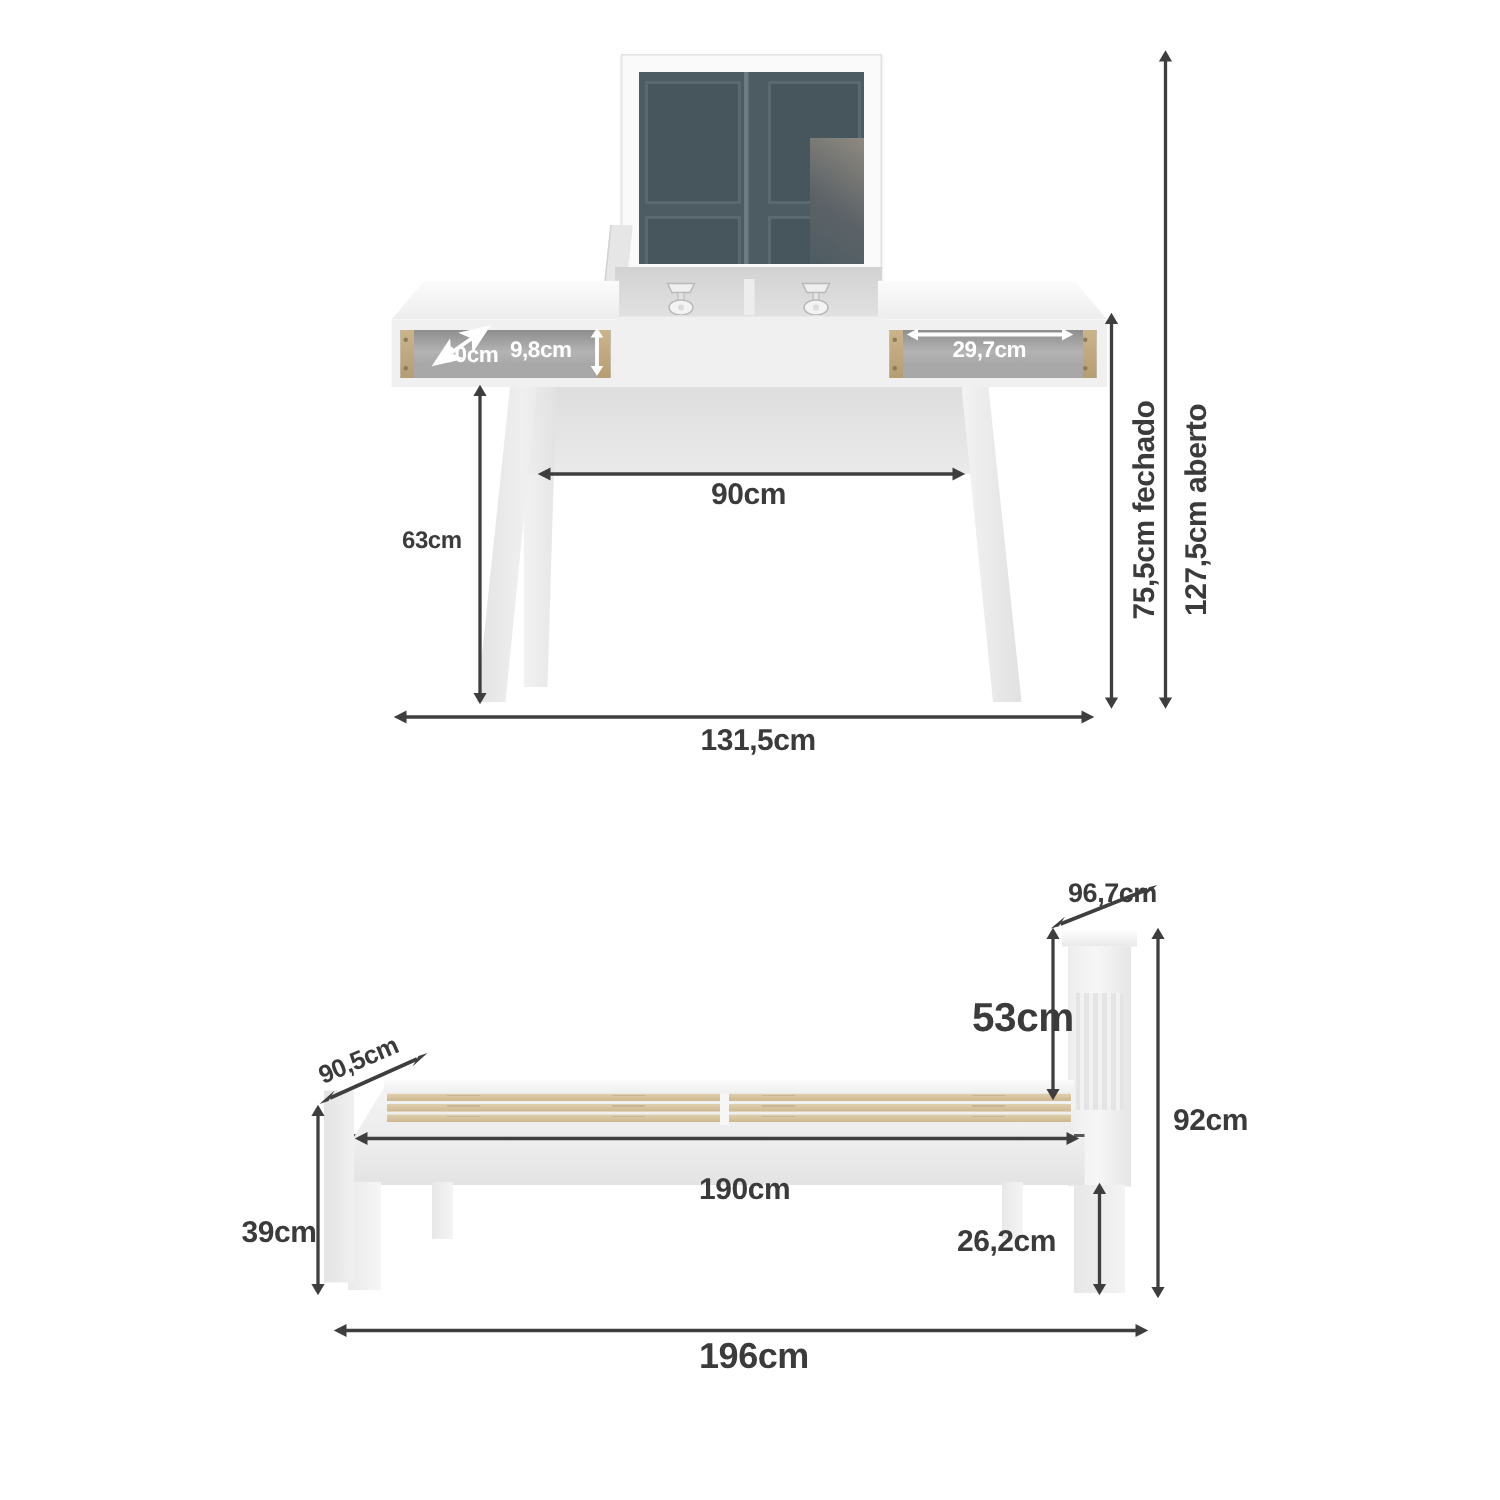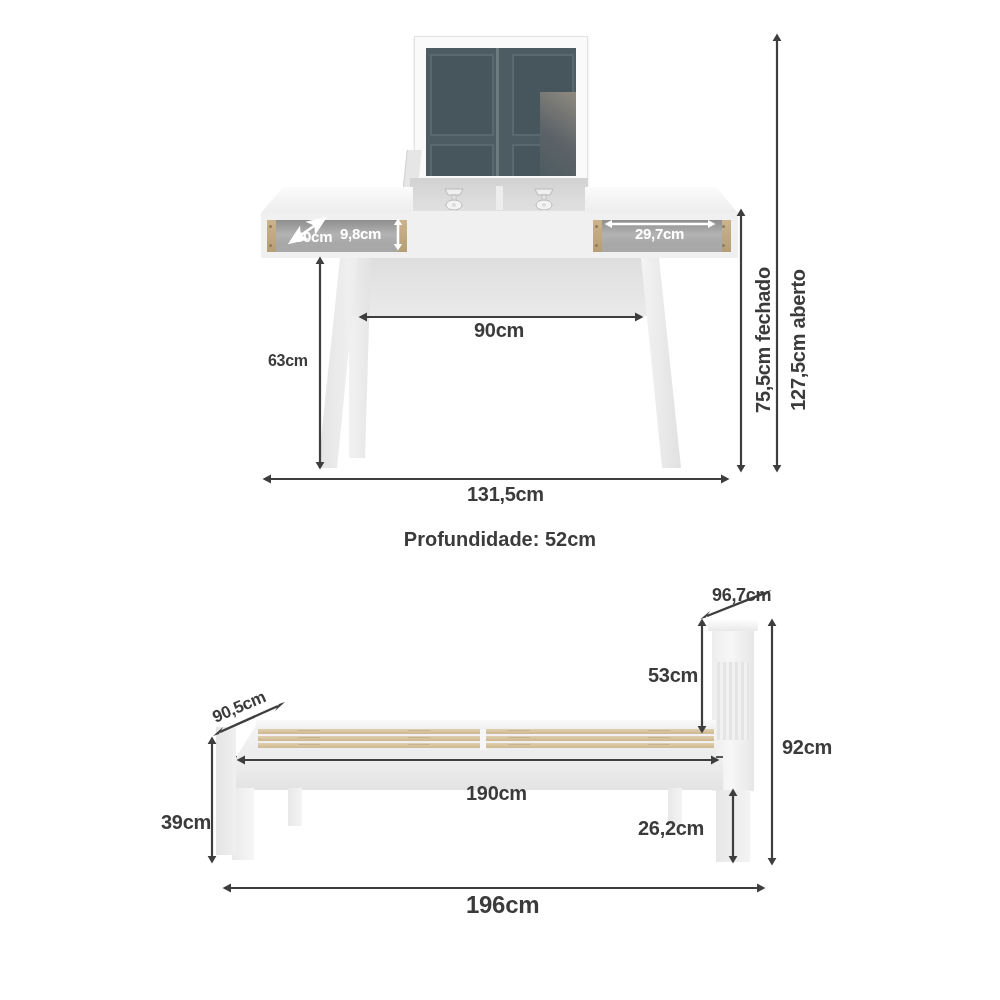--- a/index.html
+++ b/index.html
@@ -212,21 +212,20 @@
     <div class="abs" style="left:771px;top:33px;width:12px;height:440px;">
       <svg width="12" height="440" viewBox="0 0 12 440">
         <line x1="6" y1="6" x2="6" y2="434" stroke="#3e3e3e" stroke-width="2.2"></line>
         <path d="M6,0.5 L1.6,8 L10.4,8 Z" fill="#3e3e3e"></path>
         <path d="M6,439.5 L1.6,432 L10.4,432 Z" fill="#3e3e3e"></path>
       </svg>
     </div>
     <div class="abs dim vert" style="left:718px;top:330px;width:160px;text-align:center;font-size:20px;">127,5cm aberto</div>
   </div>
 
-  <div class="abs caption" style="left:0;top:528px;width:1000px;font-size:20px;">Profundidade: 52cm</div>
 
   <div class="abs" style="left:0;top:560px;width:1000px;height:380px;">
 
     <div class="abs" style="left:708px;top:60px;width:50px;height:200px;">
 
       <div class="abs" style="left:0;top:0;width:50px;height:11px;
            background:linear-gradient(#fdfdfd,#e9e9e9);border-radius:2px 2px 0 0;"></div>
 
       <div class="abs" style="left:4px;top:11px;width:42px;height:160px;
            background:linear-gradient(90deg,#ededed,#f7f7f7 45%,#e6e6e6);"></div>
@@ -291,21 +290,21 @@
     </div>
     <div class="abs dim" style="left:712px;top:26px;font-size:18px;">96,7cm</div>
 
     <div class="abs" style="left:696px;top:58px;width:12px;height:116px;">
       <svg width="12" height="116" viewBox="0 0 12 116">
         <line x1="6" y1="6" x2="6" y2="110" stroke="#3e3e3e" stroke-width="2.2"></line>
         <path d="M6,0.5 L1.6,8 L10.4,8 Z" fill="#3e3e3e"></path>
         <path d="M6,115.5 L1.6,108 L10.4,108 Z" fill="#3e3e3e"></path>
       </svg>
     </div>
-    <div class="abs dim" style="left:648px;top:105px;font-size:20px;">53cm</div>
+    <div class="abs dim" style="left:648px;top:105px;font-size:27px;">53cm</div>
 
     <div class="abs" style="left:212px;top:140px;width:74px;height:38px;">
       <svg width="74" height="38" viewBox="0 0 74 38">
         <line x1="8" y1="32" x2="66" y2="6" stroke="#3e3e3e" stroke-width="2.4"></line>
         <path d="M1,36 L11,27 L7,34 Z" fill="#3e3e3e"></path>
         <path d="M73,2 L63,11 L67,4 Z" fill="#3e3e3e"></path>
       </svg>
     </div>
     <div class="abs dim" style="left:210px;top:150px;font-size:17px;transform:rotate(-23deg);transform-origin:left top;">90,5cm</div>
 

